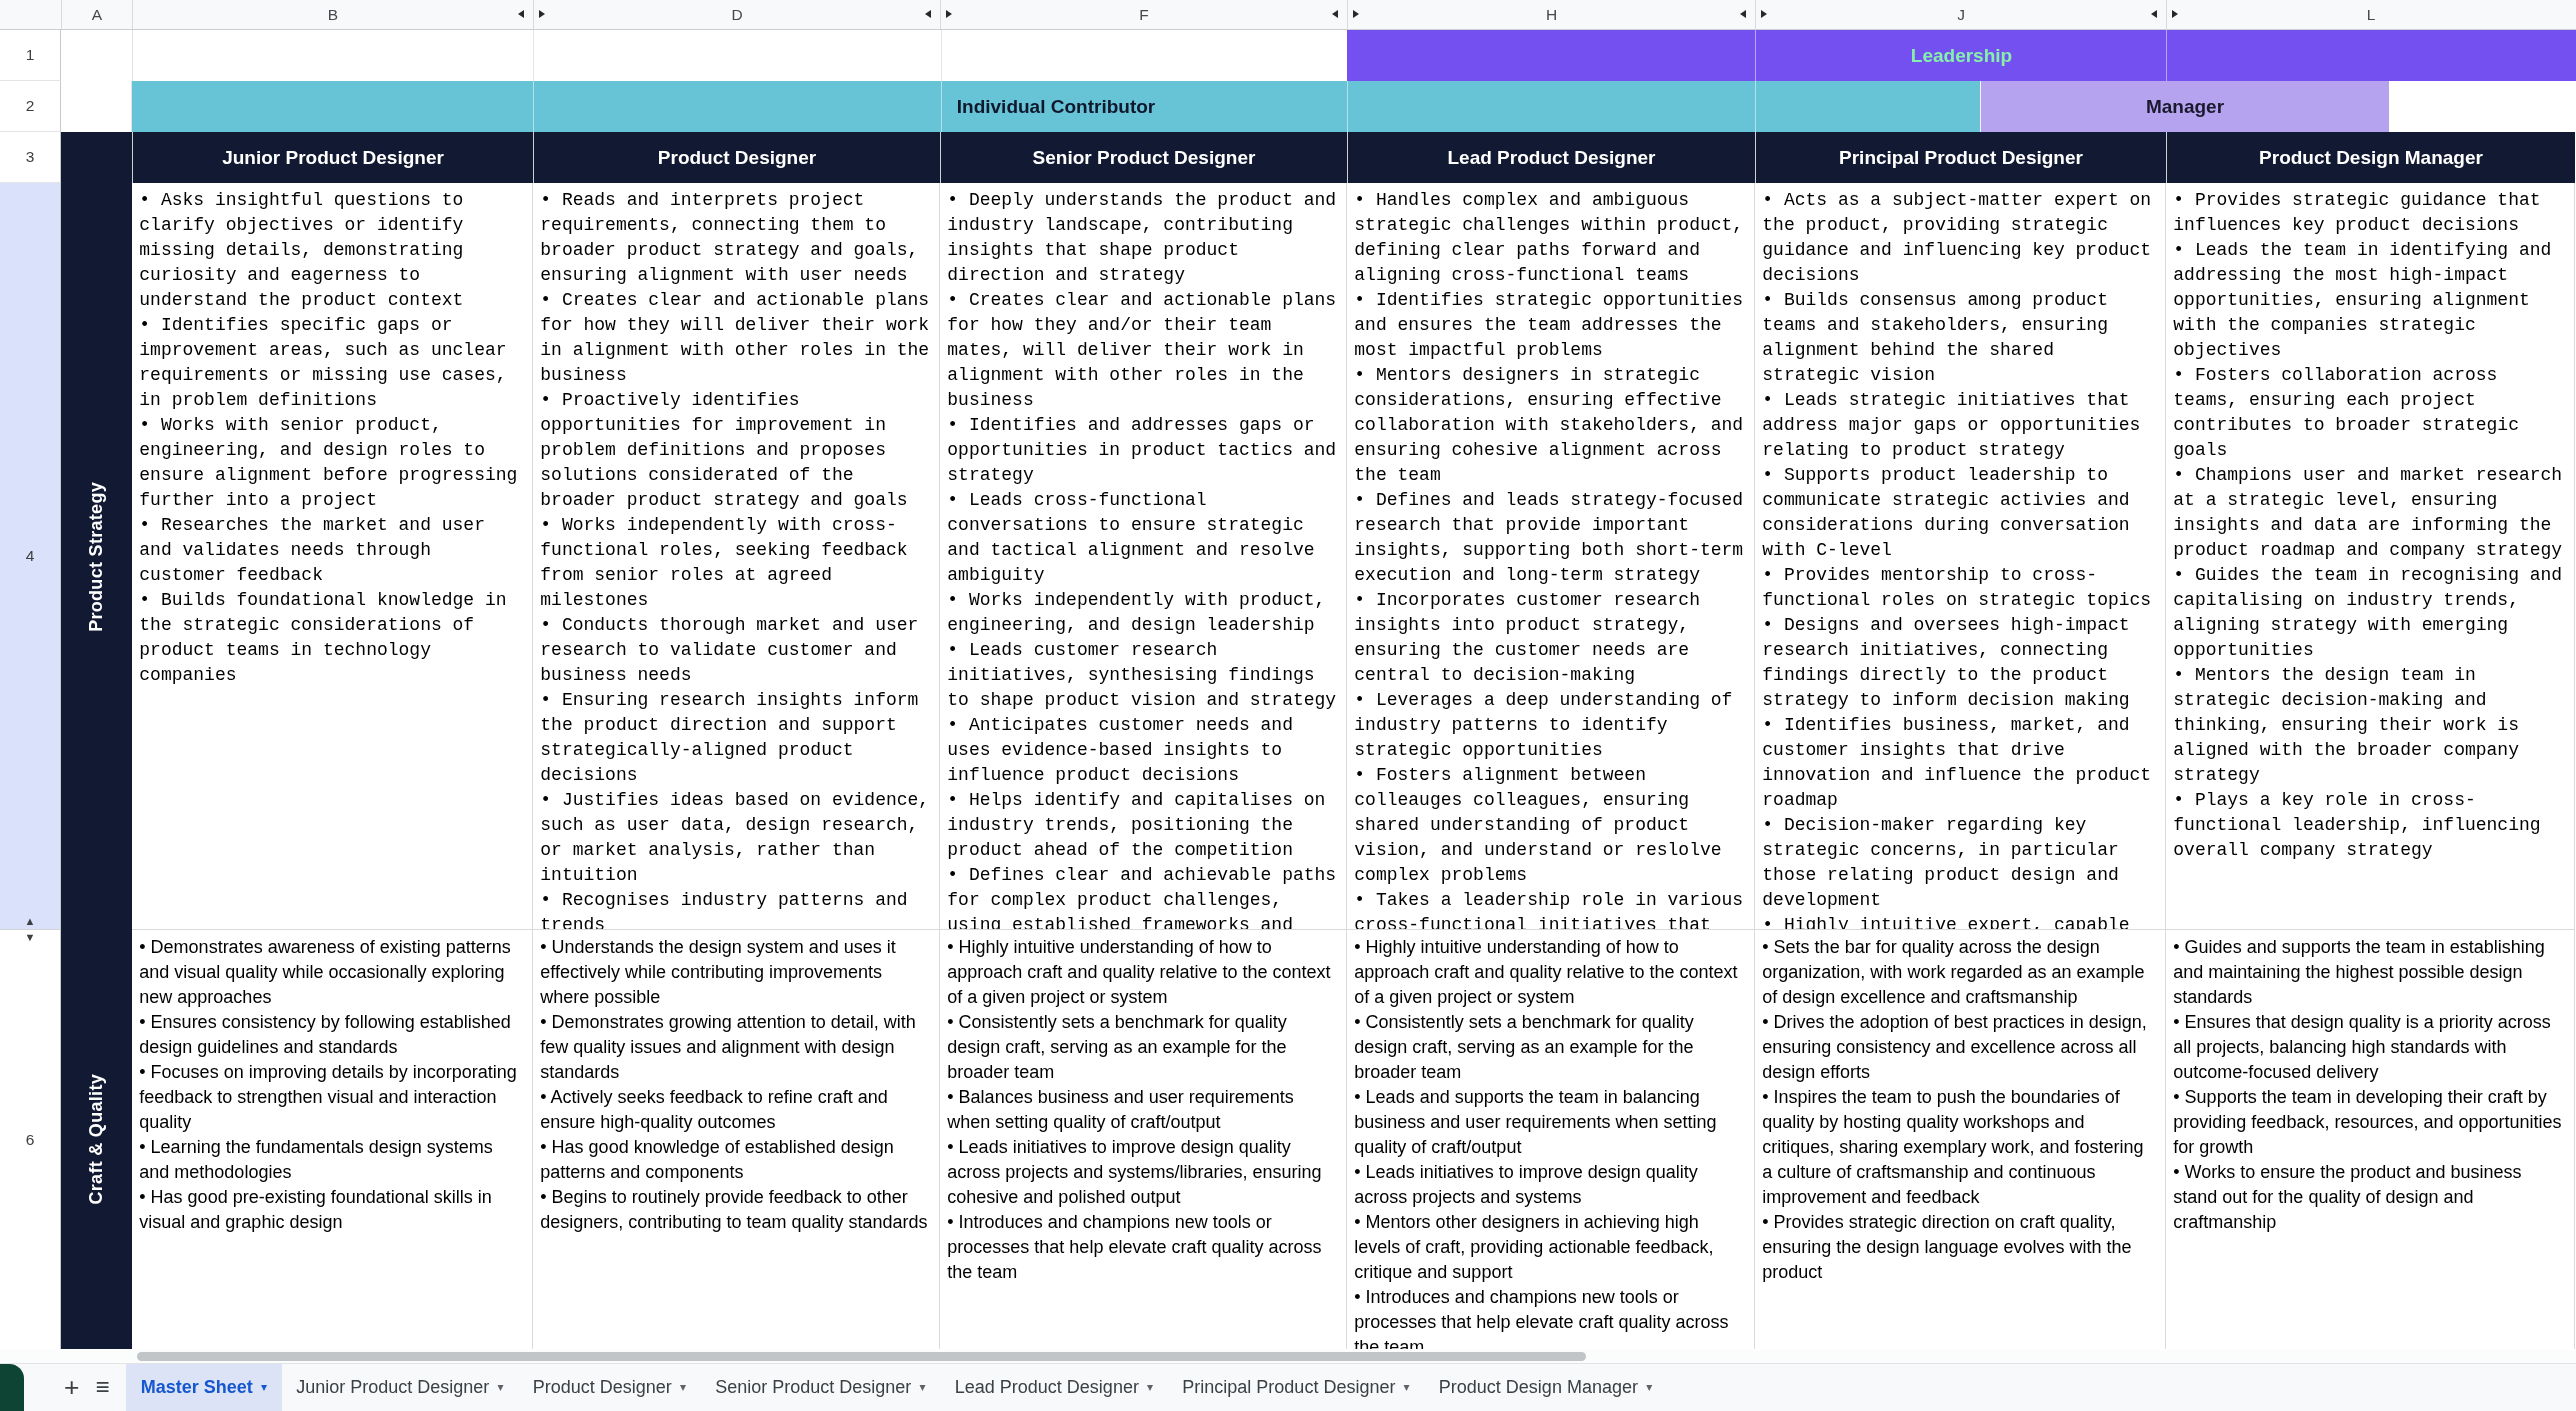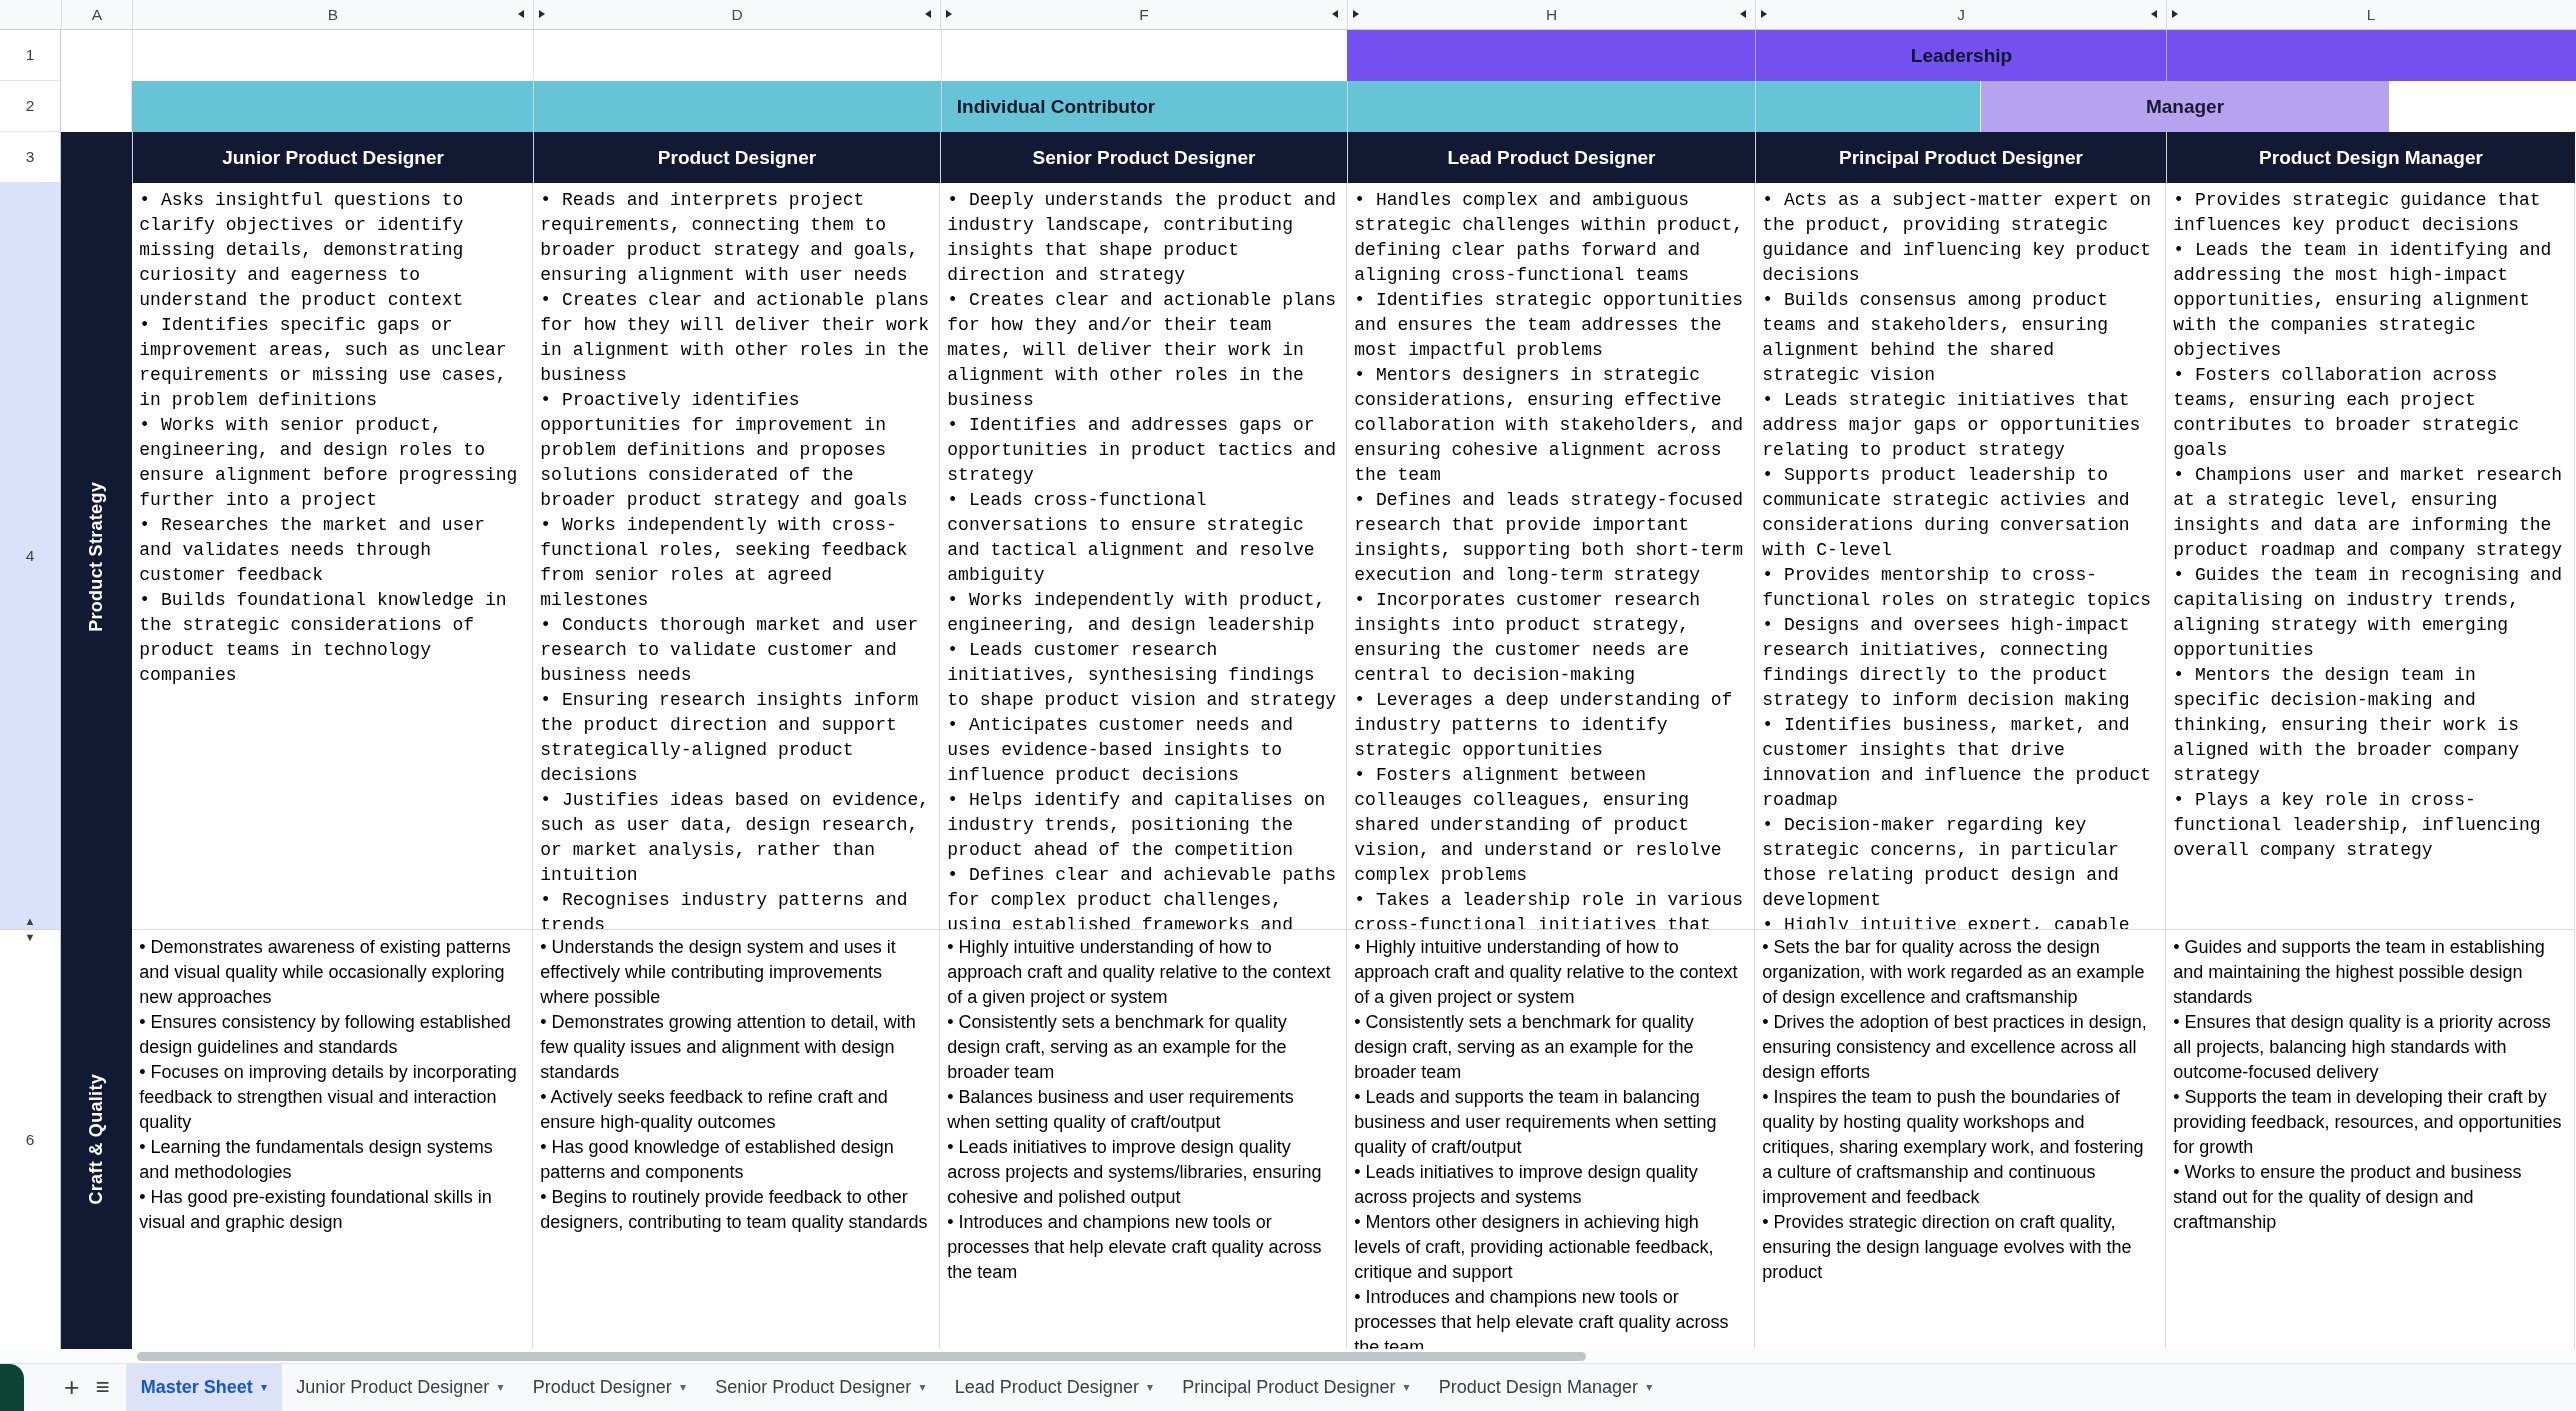--- a/index.html
+++ b/index.html
@@ -32,21 +32,21 @@
   .rowarrow.dn{top:1.8px;}
 
   
   .w0{width:401px;} .w1{width:407px;} .w2{width:407px;} .w3{width:408px;} .w4{width:411px;} .w5{width:409px;}
 
   
   .r1blank{width:1286px;background:#fff;position:relative;box-sizing:border-box;flex:none;}
   .band{position:relative;display:flex;align-items:center;justify-content:center;box-sizing:border-box;flex:none;}
   .band .blabel{font-size:19px;font-weight:700;}
   .bandpurple{width:1229px;background:var(--purple);}
-  .bandpurple .blabel{color:#0f172a;}
+  .bandpurple .blabel{color:#86efac;}
   .bandteal{width:1848px;background:var(--teal);}
   .bandteal .blabel{color:#11182d;}
   .bandlav{width:409px;background:var(--lav);border-left:0.9px solid rgba(255,255,255,.85);}
   .bandlav .blabel{color:#1a1a2e;}
   .a2{width:71px;background:#fff;border-right:0.9px solid #e3e4e6;box-sizing:border-box;flex:none;}
   .vsep{position:absolute;top:0;bottom:0;width:0.9px;}
   .vsep.light{background:#e3e4e6;}
   .vsep.white{background:rgba(255,255,255,.5);}
 
   
@@ -235,21 +235,21 @@
             <div class="bullet">• Decision-maker regarding key strategic concerns, in particular those relating product design and development</div>
             <div class="bullet">• Highly intuitive expert, capable of leverage deep knowledge of design/product best practices and processes to deliver work as needed</div>
             <div class="bullet">• An expert collaborator and facilitatior who is also able to operate with complete autonomy on the most complex challenges within the business</div>
           </div>
           <div class="cell w5 cb">
             <div class="bullet">• Provides strategic guidance that influences key product decisions</div>
             <div class="bullet">• Leads the team in identifying and addressing the most high-impact opportunities, ensuring alignment with the companies strategic objectives</div>
             <div class="bullet">• Fosters collaboration across teams, ensuring each project contributes to broader strategic goals</div>
             <div class="bullet">• Champions user and market research at a strategic level, ensuring insights and data are informing the product roadmap and company strategy</div>
             <div class="bullet">• Guides the team in recognising and capitalising on industry trends, aligning strategy with emerging opportunities</div>
-            <div class="bullet">• Mentors the design team in specific decision-making and thinking, ensuring their work is aligned with the broader company strategy</div>
+            <div class="bullet">• Mentors the design team in strategic decision-making and thinking, ensuring their work is aligned with the broader company strategy</div>
             <div class="bullet">• Plays a key role in cross-functional leadership, influencing overall company strategy</div>
           </div>
         </div>
     </div>
 
     <div class="row hrest">
       <div class="gutter nb">
         <span>6</span>
         <span class="rowarrow dn">▼</span>
       </div>

